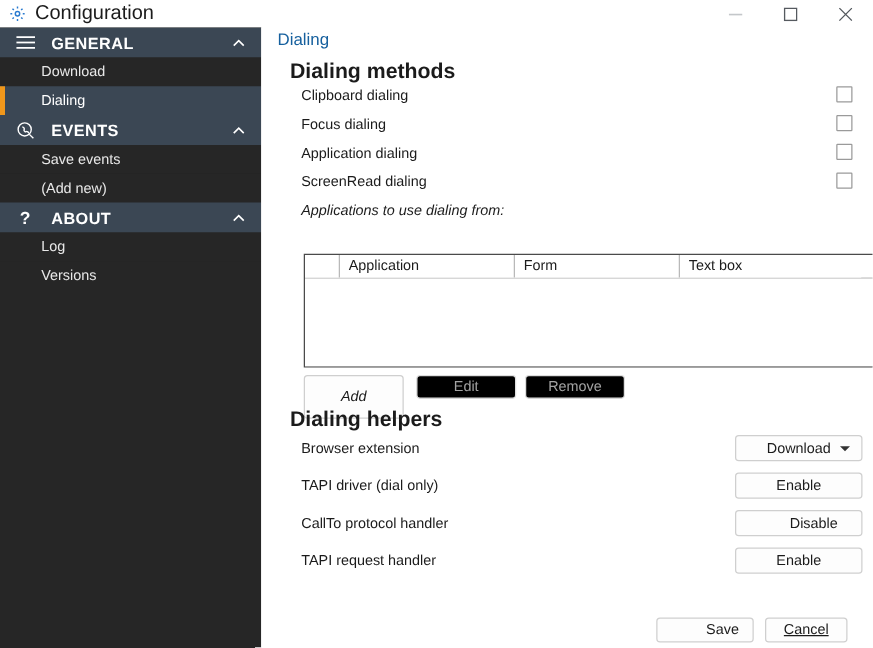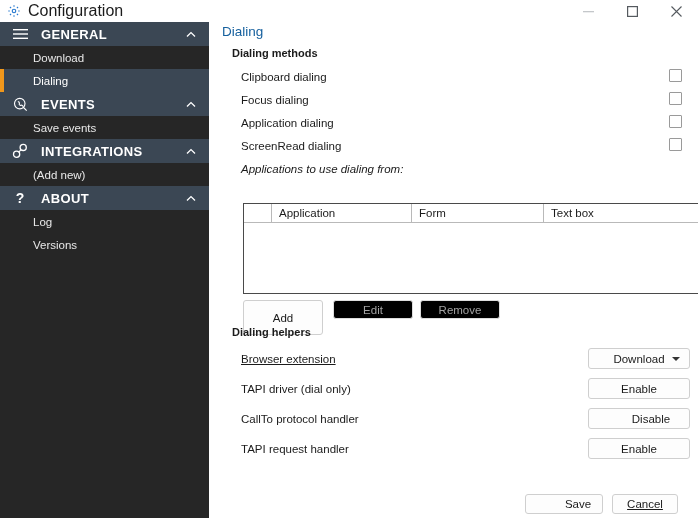--- a/index.html
+++ b/index.html
@@ -102,21 +102,21 @@
     background: #ffffff;
   }
   .page-title {
     position: absolute; left: 13px; top: 2px;
     font-size: 13.5px;
     color: #16609e;
   }
 
   .section-title {
     position: absolute;
-    font-size: 11px;
+    font-size: 17px;
     font-weight: bold;
     color: #1b1b1b;
   }
 
   .row-label {
     position: absolute;
     font-size: 11.5px;
     color: #1b1b1b;
     white-space: nowrap;
   }
@@ -254,35 +254,20 @@
       <span class="nav-group-chevron">
         <svg width="10" height="7" viewBox="0 0 10 7">
             <path d="M1 5.5L5 1.6L9 5.5" fill="none" stroke="currentColor" stroke-width="1.3"></path>
           </svg>
       </span>
     </div>
     <div class="nav-item">
       <span class="nav-item-label">Save events</span>
     </div>
 
-    <div class="nav-group-header">
-      <span class="nav-group-icon">
-        <svg width="16" height="16" viewBox="0 0 16 16" fill="none" stroke="currentColor" stroke-width="1.3">
-          <circle cx="11.2" cy="4.4" r="3.1"></circle>
-          <circle cx="4.6" cy="11.3" r="3.1"></circle>
-          <path d="M9.1 6.6L6.7 9.1"></path>
-        </svg>
-      </span>
-      <span class="nav-group-label">INTEGRATIONS</span>
-      <span class="nav-group-chevron">
-        <svg width="10" height="7" viewBox="0 0 10 7">
-            <path d="M1 5.5L5 1.6L9 5.5" fill="none" stroke="currentColor" stroke-width="1.3"></path>
-          </svg>
-      </span>
-    </div>
     <div class="nav-item">
       <span class="nav-item-label">(Add new)</span>
     </div>
 
     <div class="nav-group-header">
       <span class="nav-group-icon">
         <span style="font-size:14px;font-weight:bold;line-height:1;color:#ffffff;">?</span>
       </span>
       <span class="nav-group-label">ABOUT</span>
       <span class="nav-group-chevron">
@@ -322,27 +307,27 @@
     <div class="grid">
       <div class="grid-head">
         <div class="grid-th c0"></div>
         <div class="grid-th c1">Application</div>
         <div class="grid-th c2">Form</div>
         <div class="grid-th c3">Text box</div>
       </div>
       <div class="grid-body"></div>
     </div>
 
-    <div class="btn" style="left:34px; top:278px; width:80px; height:35px;">Add</div>
+    <div class="btn" style="left:34px; top:278px; width:80px; height:35px;font-style:italic;">Add</div>
     <div class="btn disabled" style="left:124px; top:278px; width:80px; height:19px;">Edit</div>
     <div class="btn disabled" style="left:211px; top:278px; width:80px; height:19px;">Remove</div>
 
     <div class="section-title" style="left:23px; top:304px;">Dialing helpers</div>
 
-    <div class="row-label" style="left:32px; top:331px;text-decoration:underline;">Browser extension</div>
+    <div class="row-label" style="left:32px; top:331px;">Browser extension</div>
     <div class="btn dropdown" style="left:379px; top:326px; width:102px; height:21px;">
       <span>Download</span>
       <span class="caret"></span>
     </div>
 
     <div class="row-label" style="left:32px; top:361px;">TAPI driver (dial only)</div>
     <div class="btn" style="left:379px; top:356px; width:102px; height:21px;">Enable</div>
 
     <div class="row-label" style="left:32px; top:391px;">CallTo protocol handler</div>
     <div class="btn" style="left:379px; top:386px; width:102px; height:21px;padding-left:24px;">Disable</div>

